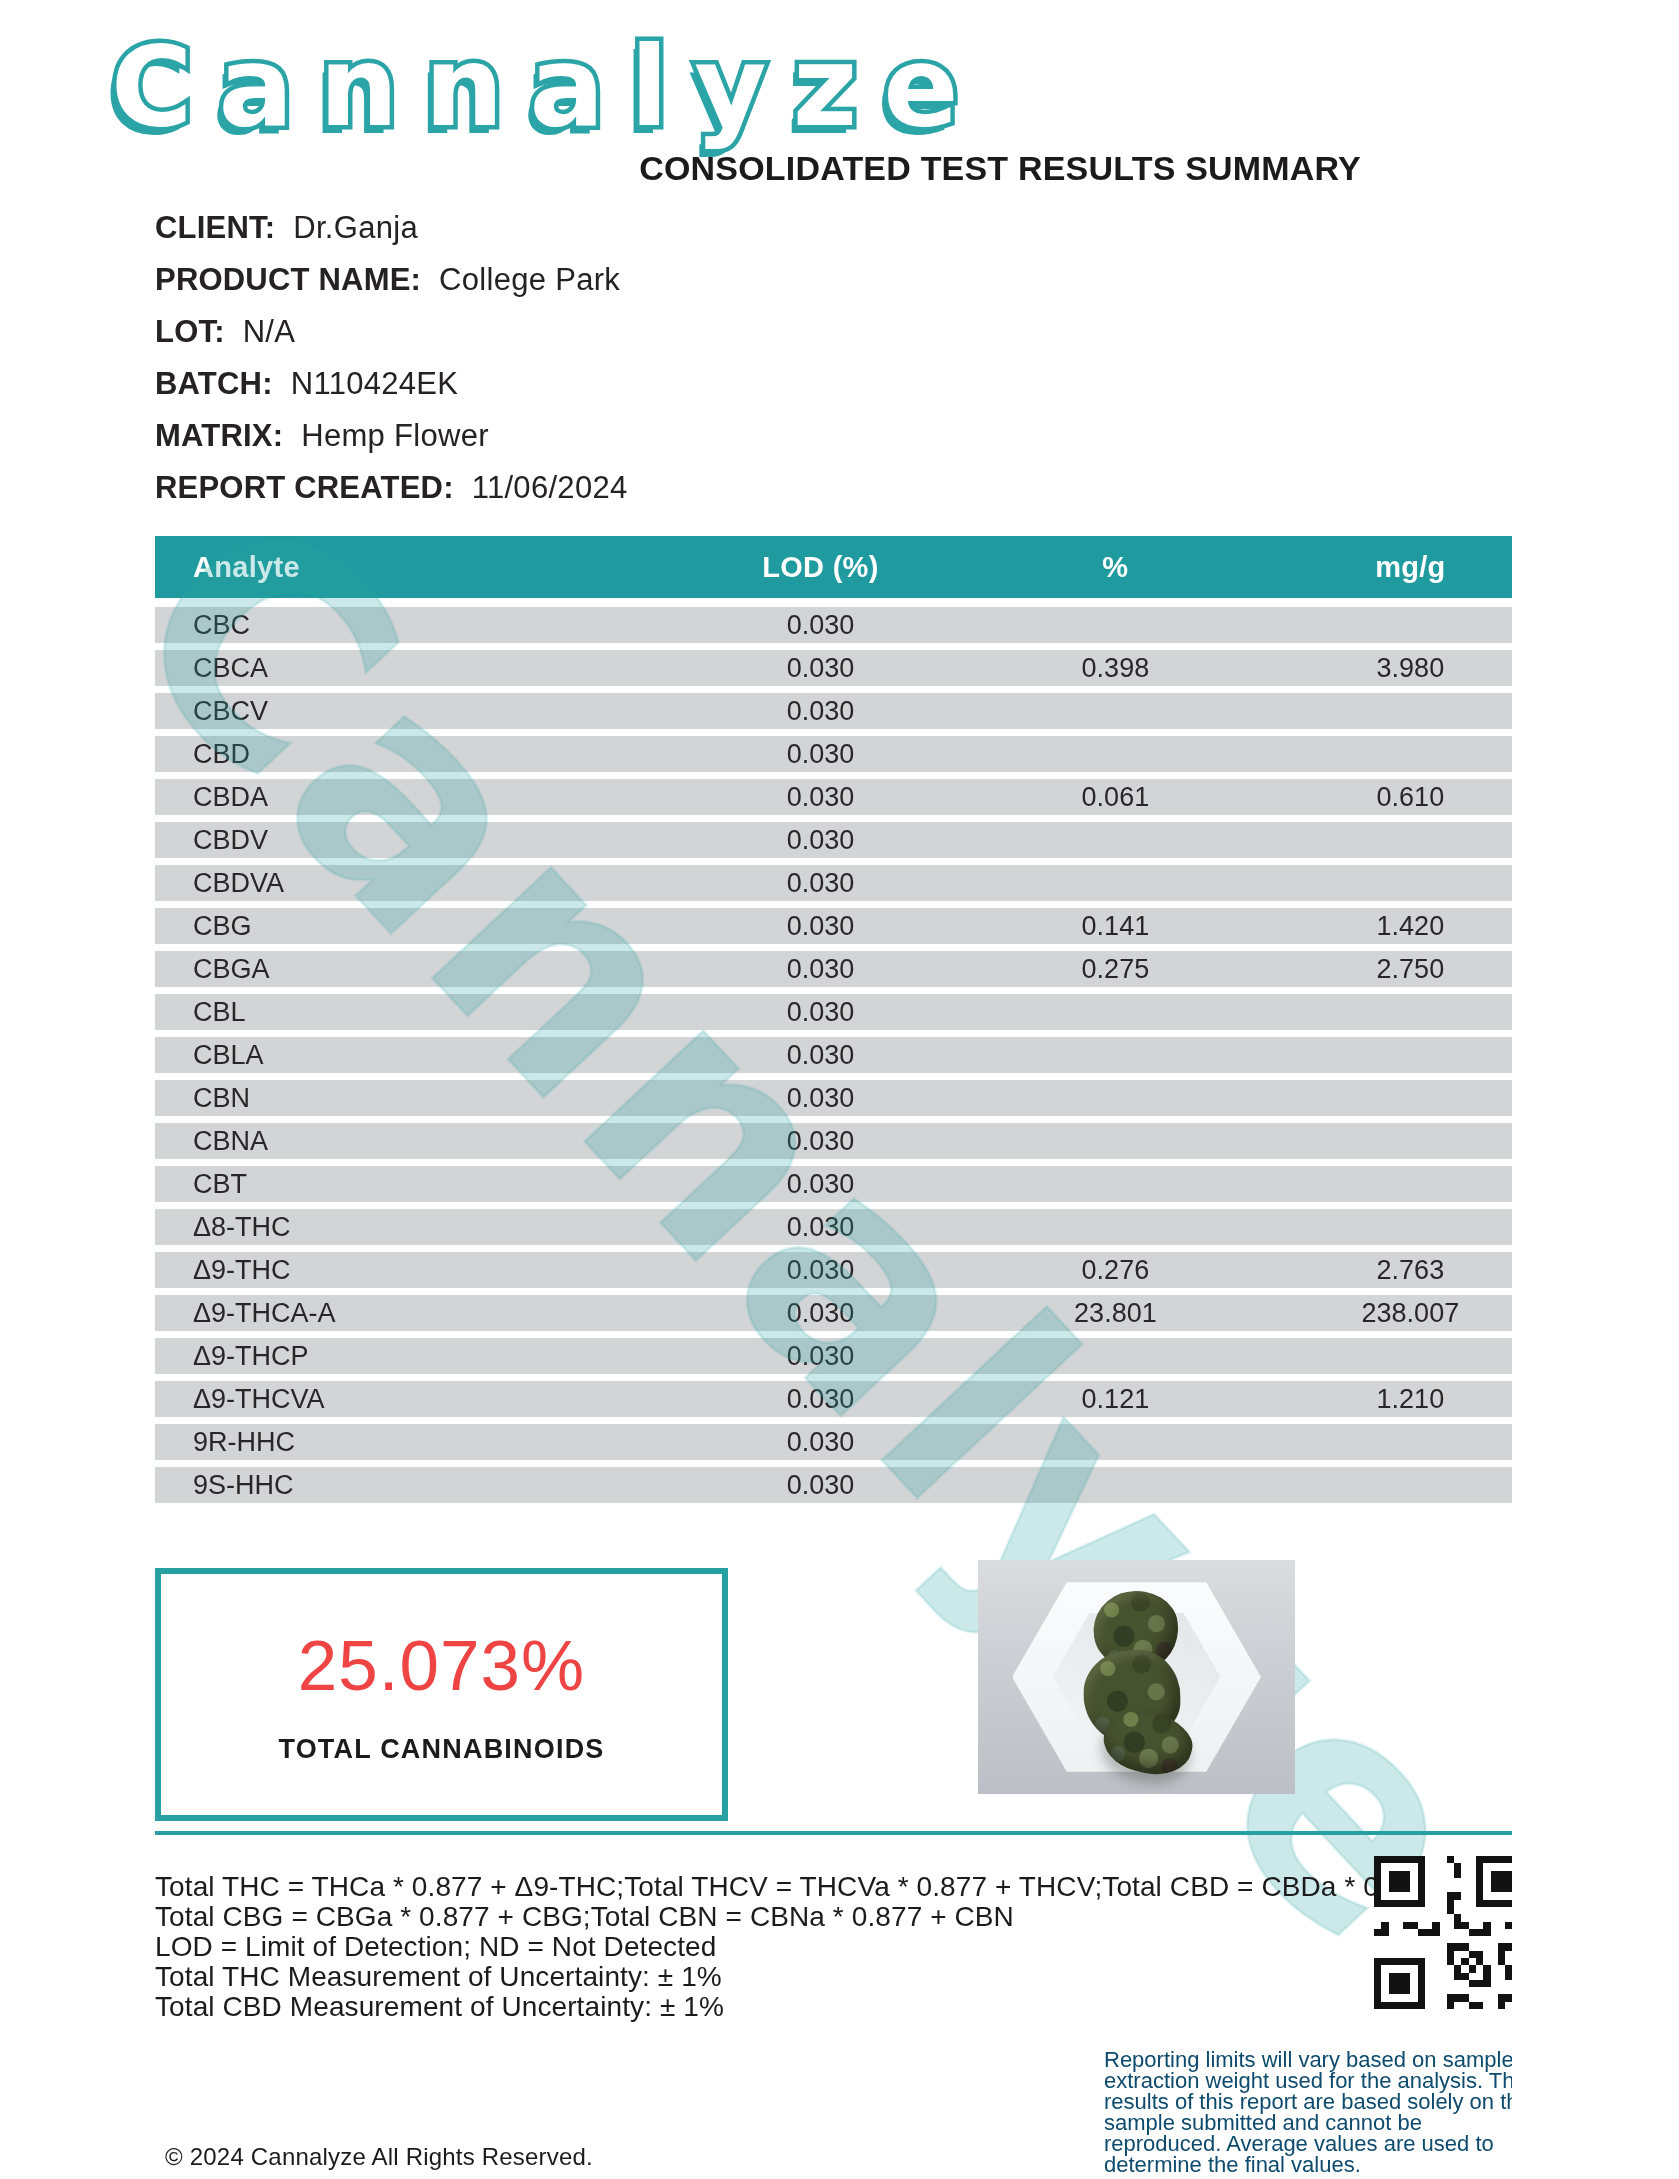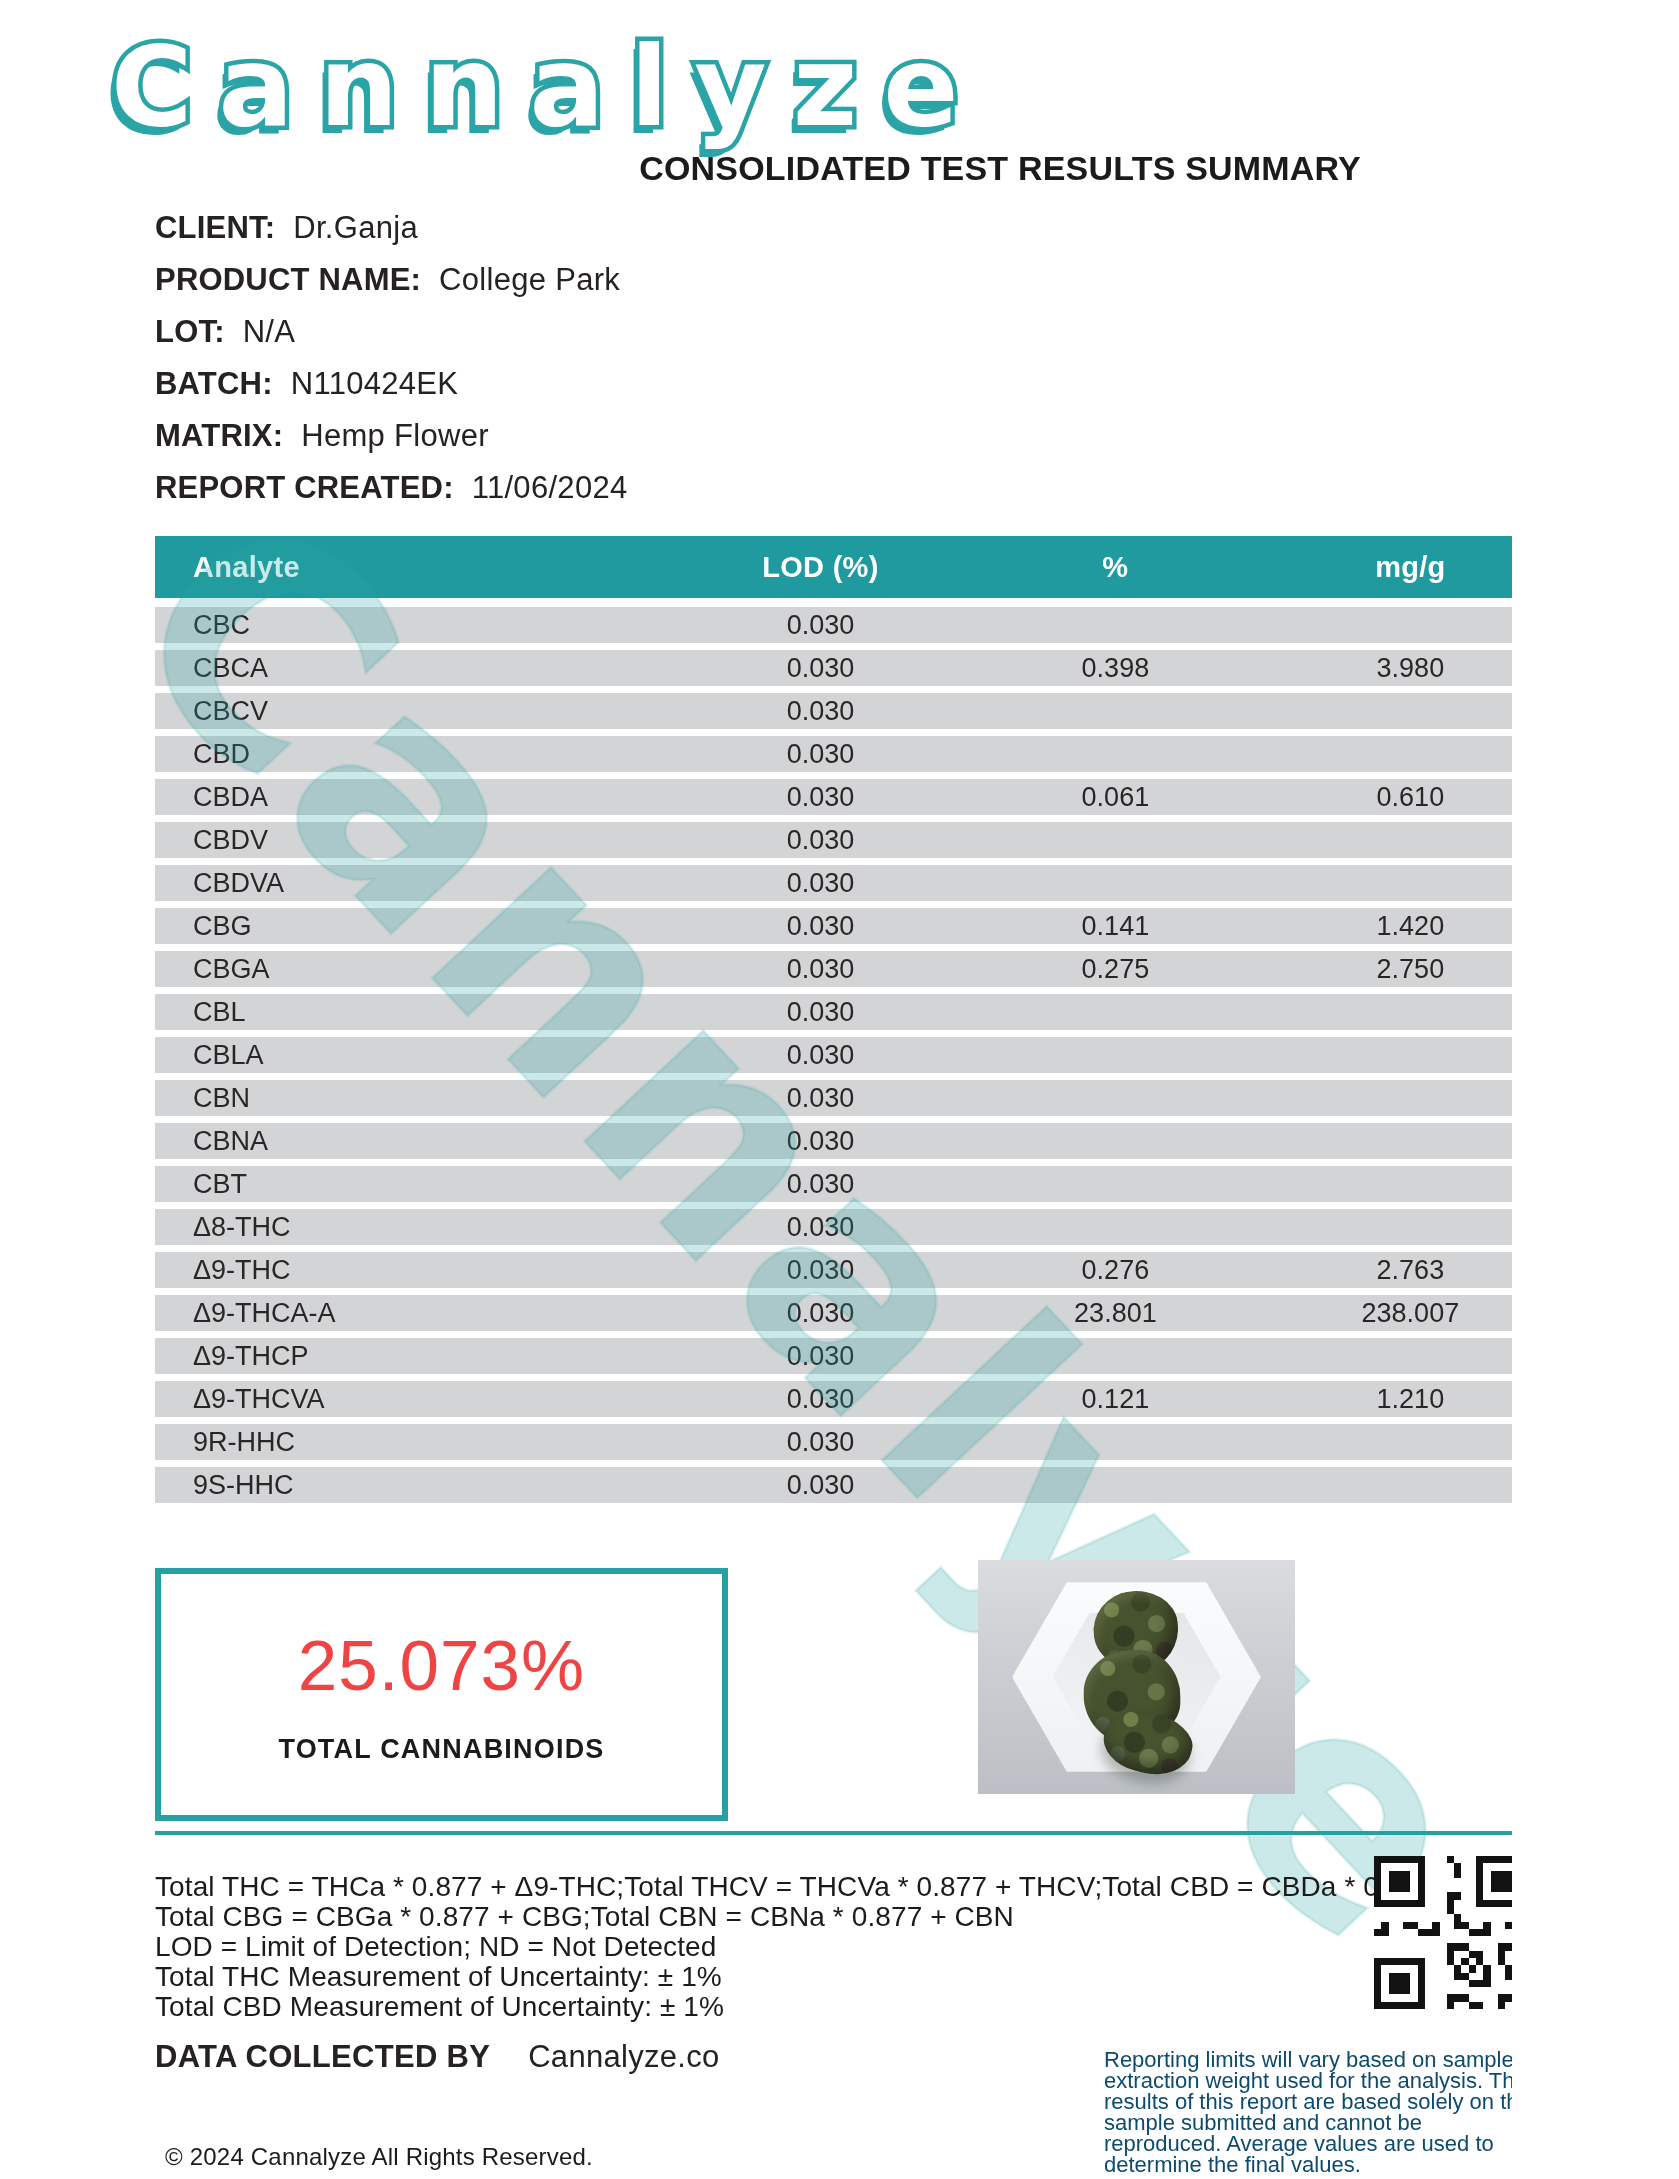--- a/index.html
+++ b/index.html
@@ -348,23 +348,19 @@
           <rect x="15" y="1" width="5" height="5" fill="#fff"></rect>
           <rect x="16" y="2" width="3" height="3"></rect>
         <rect x="0" y="14" width="7" height="7"></rect>
           <rect x="1" y="15" width="5" height="5" fill="#fff"></rect>
           <rect x="2" y="16" width="3" height="3"></rect>
         <path class="modules" d="M10 0h1v1h-1zM11 1h1v1h-1zM11 2h1v1h-1zM10 5h1v1h-1zM11 5h1v1h-1zM10 6h1v1h-1zM10 7h1v1h-1zM11 8h1v1h-1zM1 9h1v1h-1zM4 9h1v1h-1zM5 9h1v1h-1zM8 9h1v1h-1zM11 9h1v1h-1zM12 9h1v1h-1zM15 9h1v1h-1zM18 9h1v1h-1zM19 9h1v1h-1zM0 10h1v1h-1zM1 10h1v1h-1zM6 10h1v1h-1zM7 10h1v1h-1zM8 10h1v1h-1zM13 10h1v1h-1zM14 10h1v1h-1zM15 10h1v1h-1zM20 10h1v1h-1zM10 12h1v1h-1zM11 12h1v1h-1zM12 12h1v1h-1zM17 12h1v1h-1zM18 12h1v1h-1zM19 12h1v1h-1zM10 13h1v1h-1zM13 13h1v1h-1zM14 13h1v1h-1zM17 13h1v1h-1zM20 13h1v1h-1zM10 14h1v1h-1zM12 14h1v1h-1zM14 14h1v1h-1zM17 14h1v1h-1zM19 14h1v1h-1zM11 15h1v1h-1zM13 15h1v1h-1zM15 15h1v1h-1zM18 15h1v1h-1zM20 15h1v1h-1zM11 16h1v1h-1zM12 16h1v1h-1zM15 16h1v1h-1zM18 16h1v1h-1zM19 16h1v1h-1zM13 17h1v1h-1zM14 17h1v1h-1zM15 17h1v1h-1zM20 17h1v1h-1zM10 19h1v1h-1zM11 19h1v1h-1zM12 19h1v1h-1zM17 19h1v1h-1zM18 19h1v1h-1zM19 19h1v1h-1zM10 20h1v1h-1zM13 20h1v1h-1zM14 20h1v1h-1zM17 20h1v1h-1zM20 20h1v1h-1z"></path>
       </g>
     </svg>
   </div>
 
-  <div class="collected">
-    <span class="collected-label">DATA COLLECTED BY</span>
-    <span class="collected-value">Cannalyze.co</span>
-  </div>
 
   <p class="disclaimer">Reporting limits will vary based on sample extraction weight used for the analysis. The results of this report are based solely on the sample submitted and cannot be reproduced. Average values are used to determine the final values.</p>
 
   <div class="copyright">© 2024 Cannalyze All Rights Reserved.</div>
 
 </div>
 
 
 </body></html>

